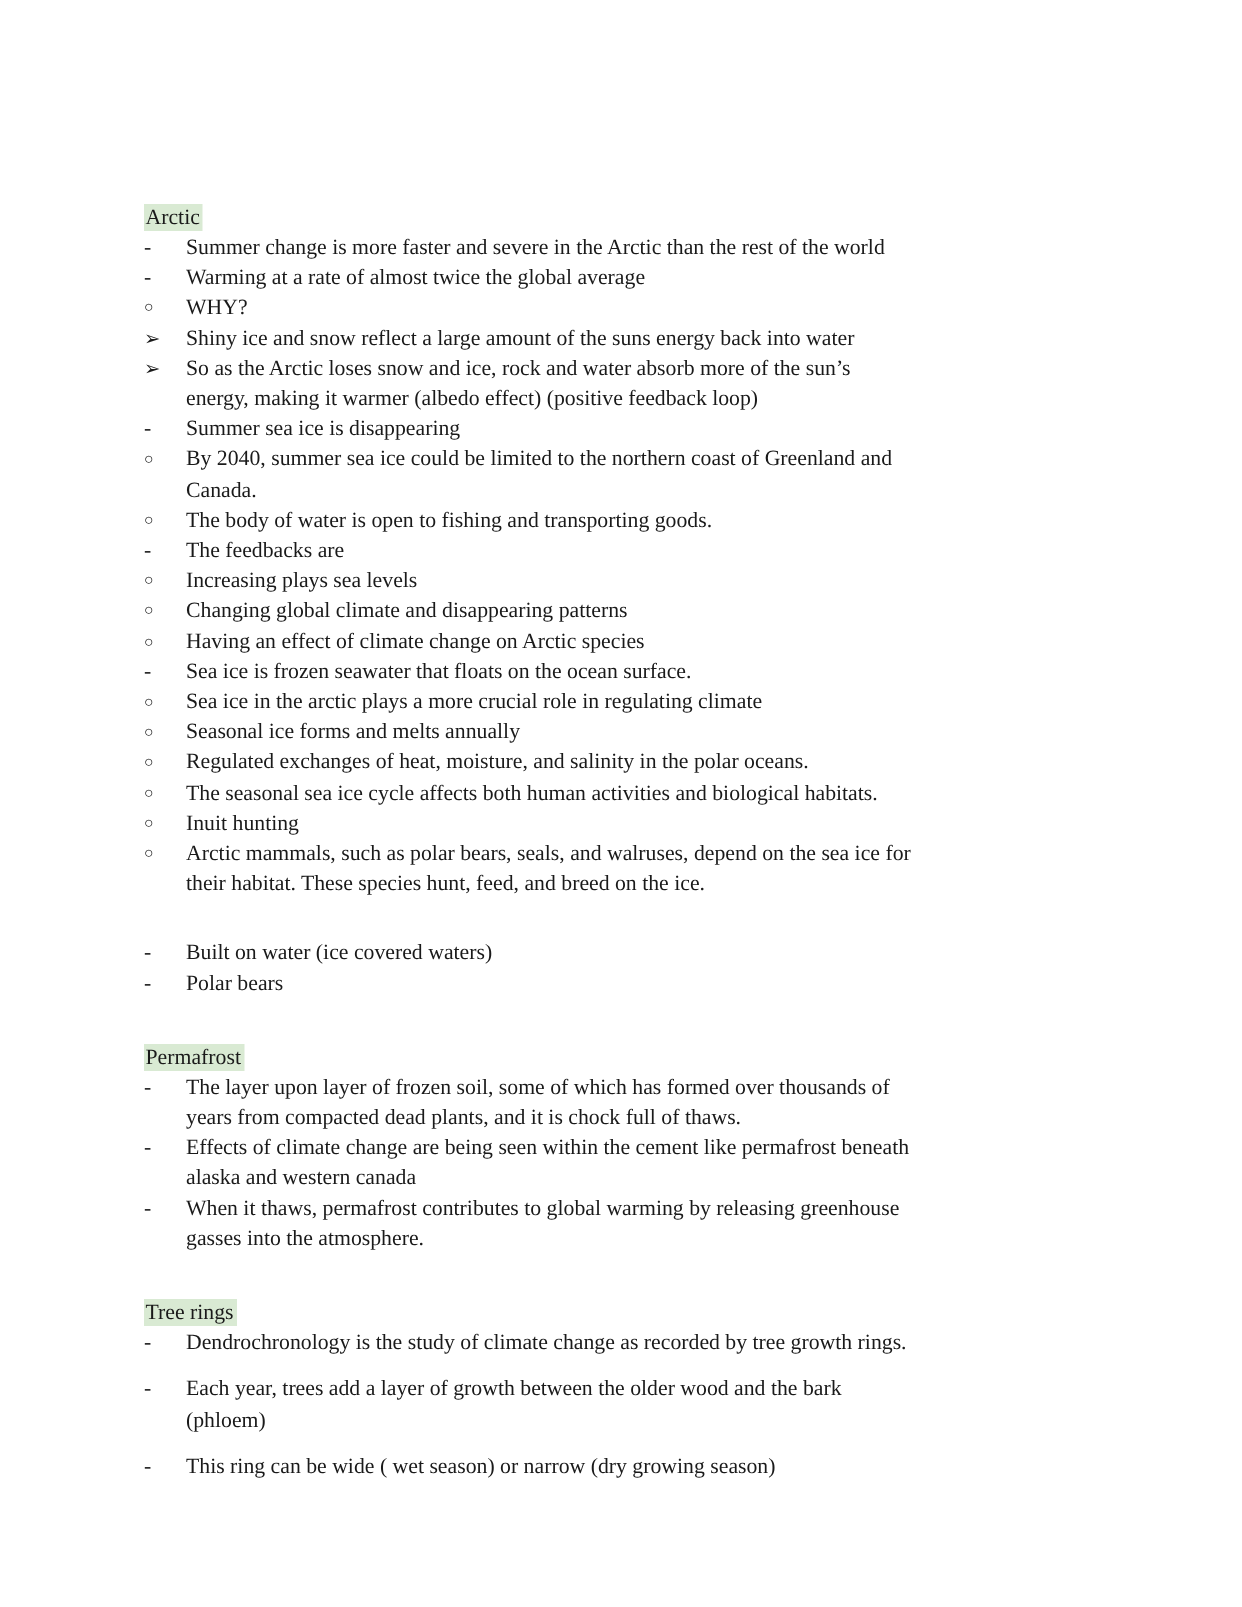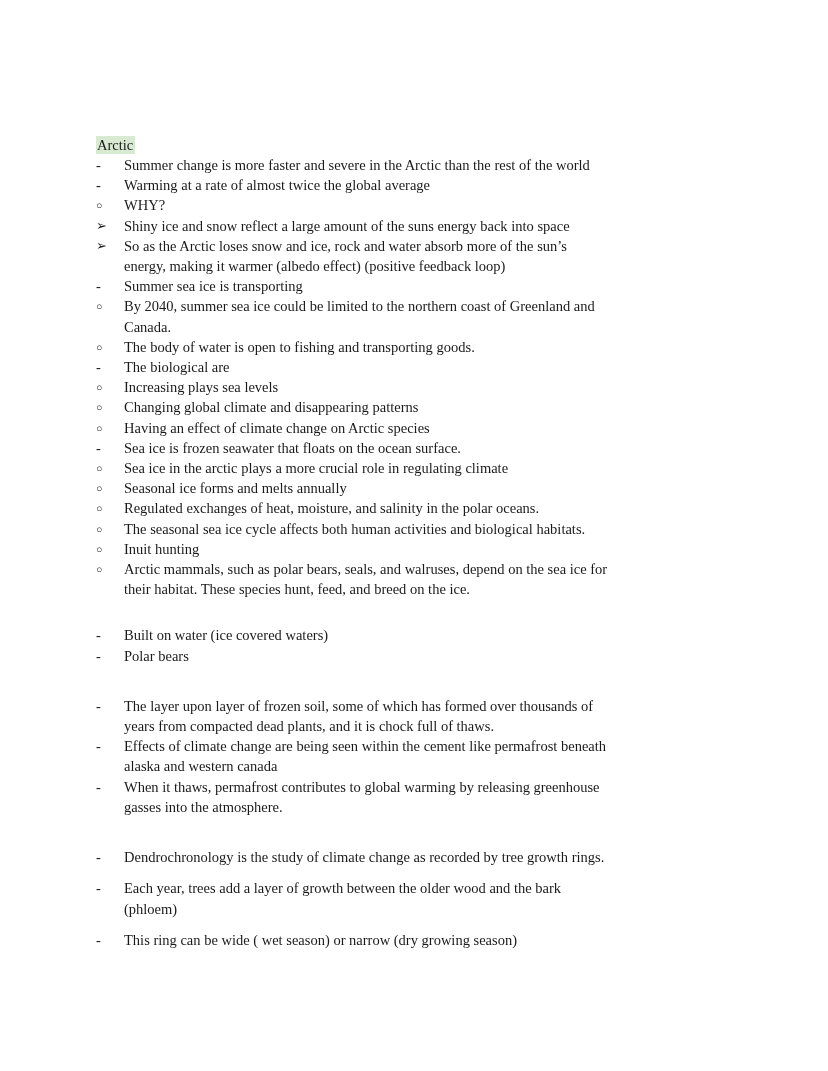--- a/index.html
+++ b/index.html
@@ -103,48 +103,48 @@
 
     <ul class="lvl lvl2">
       <li class="item">
         <span class="bullet b-circle">○</span>
         <span class="txt">WHY?</span>
       </li>
 
       <ul class="lvl lvl3">
         <li class="item w-medium">
           <span class="bullet b-arrow">➢</span>
-          <span class="txt">Shiny ice and snow reflect a large amount of the suns energy back into space</span>
+          <span class="txt">Shiny ice and snow reflect a large amount of the suns energy back into water</span>
         </li>
         <li class="item w-medium">
           <span class="bullet b-arrow">➢</span>
           <span class="txt">So as the Arctic loses snow and ice, rock and water absorb more of the sun’s energy, making it warmer (albedo effect) (positive feedback loop)</span>
         </li>
       </ul>
     </ul>
 
     <li class="item w-wide">
       <span class="bullet b-dash">-</span>
-      <span class="txt">Summer sea ice is transporting</span>
+      <span class="txt">Summer sea ice is disappearing</span>
     </li>
 
     <ul class="lvl lvl2">
       <li class="item">
         <span class="bullet b-circle">○</span>
         <span class="txt">By 2040, summer sea ice could be limited to the northern coast of Greenland and Canada.</span>
       </li>
       <li class="item">
         <span class="bullet b-circle">○</span>
         <span class="txt">The body of water is open to fishing and transporting goods.</span>
       </li>
     </ul>
 
     <li class="item w-wide">
       <span class="bullet b-dash">-</span>
-      <span class="txt">The biological are</span>
+      <span class="txt">The feedbacks are</span>
     </li>
 
     <ul class="lvl lvl2">
       <li class="item">
         <span class="bullet b-circle">○</span>
         <span class="txt">Increasing plays sea levels</span>
       </li>
       <li class="item">
         <span class="bullet b-circle">○</span>
         <span class="txt">Changing global climate and disappearing patterns</span>
@@ -194,20 +194,23 @@
       <span class="txt">Built on water (ice covered  waters)</span>
     </li>
     <li class="item">
       <span class="bullet b-dash">-</span>
       <span class="txt">Polar bears</span>
     </li>
   </ul>
 
   <div class="gap-xl"></div>
 
+  <h2 class="section-heading">
+    <span class="hl">Permafrost</span>
+  </h2>
 
   <ul class="lvl lvl1">
     <li class="item w-wide">
       <span class="bullet b-dash">-</span>
       <span class="txt">The layer upon layer of frozen soil, some of which has formed over thousands of years from compacted dead plants, and it is chock full of thaws.</span>
     </li>
     <li class="item w-wide">
       <span class="bullet b-dash">-</span>
       <span class="txt">Effects of climate change are being seen within the cement like permafrost beneath alaska and western canada</span>
     </li>
@@ -215,20 +218,23 @@
     <ul class="lvl lvl-sub">
       <li class="item w-medium">
         <span class="bullet b-dash">-</span>
         <span class="txt">When it thaws, permafrost contributes to global warming by releasing greenhouse gasses into the atmosphere.</span>
       </li>
     </ul>
   </ul>
 
   <div class="gap-xl"></div>
 
+  <h2 class="section-heading">
+    <span class="hl">Tree rings</span>
+  </h2>
 
   <ul class="lvl lvl1">
     <li class="item w-wide">
       <span class="bullet b-dash">-</span>
       <span class="txt">Dendrochronology is the study of climate change as recorded by tree growth rings.</span>
     </li>
     <div class="gap-line"></div>
     <li class="item w-wide">
       <span class="bullet b-dash">-</span>
       <span class="txt">Each year, trees add a layer of growth between the older wood and the bark (phloem)</span>

